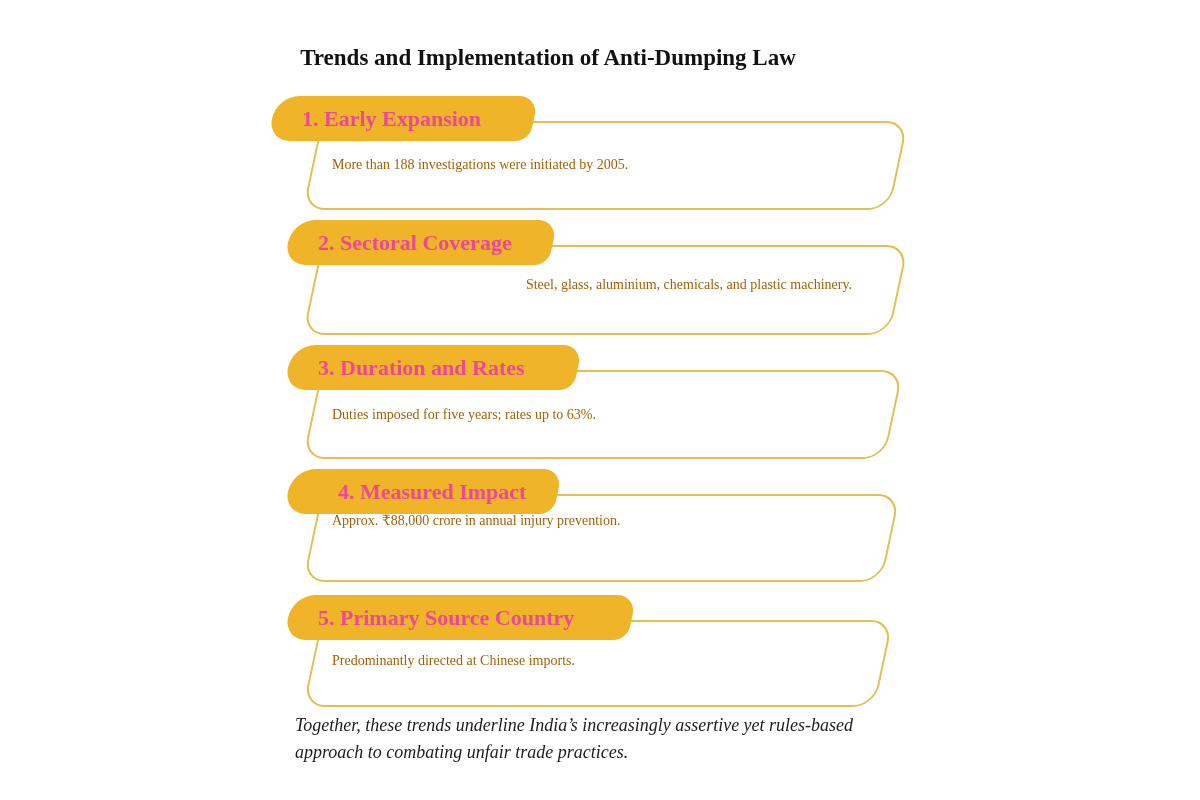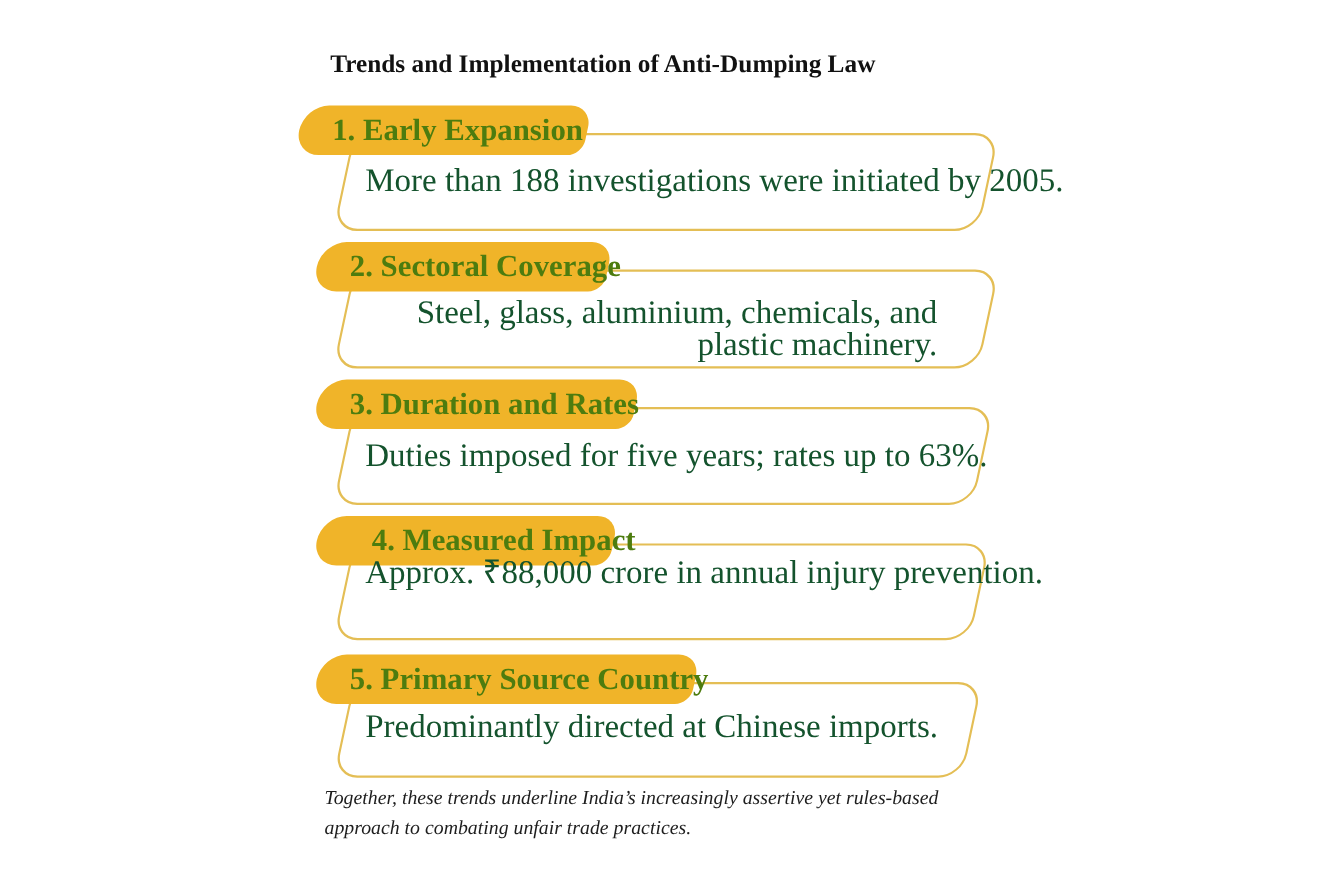--- a/index.html
+++ b/index.html
@@ -40,35 +40,34 @@
     background: #f0b429;
     border-radius: 23px 20px 14px 23px;
     transform: skewX(-12deg);
     z-index: 2;
   }
   .pill-label {
     position: absolute;
     top: 0;
     height: 45px;
     line-height: 45px;
-    font-size: 28px;
+    font-size: 22px;
     font-weight: bold;
-    color: #4d7c0f;
+    color: #ec4899;
     z-index: 3;
     white-space: nowrap;
   }
   .body-text {
     position: absolute;
     left: 62px;
-    font-size: 30px;
+    font-size: 14px;
     line-height: 29px;
-    color: #14532d;
+    color: #a16207;
     z-index: 2;
     white-space: nowrap;
-    font-family: Liberation Serif, serif;
   }
   
   .i1 { top: 96px;  height: 110px; }
   .i1 .pill-shape { left: 2px;  width: 262px; }
   .i1 .pill-label { left: 32px; }
   .i1 .body-shape { width: 583px; height: 85px; }
   .i1 .body-text  { top: 54px; }
 
   .i2 { top: 220px; height: 111px; }
   .i2 .pill-shape { left: 18px; width: 265px; }

